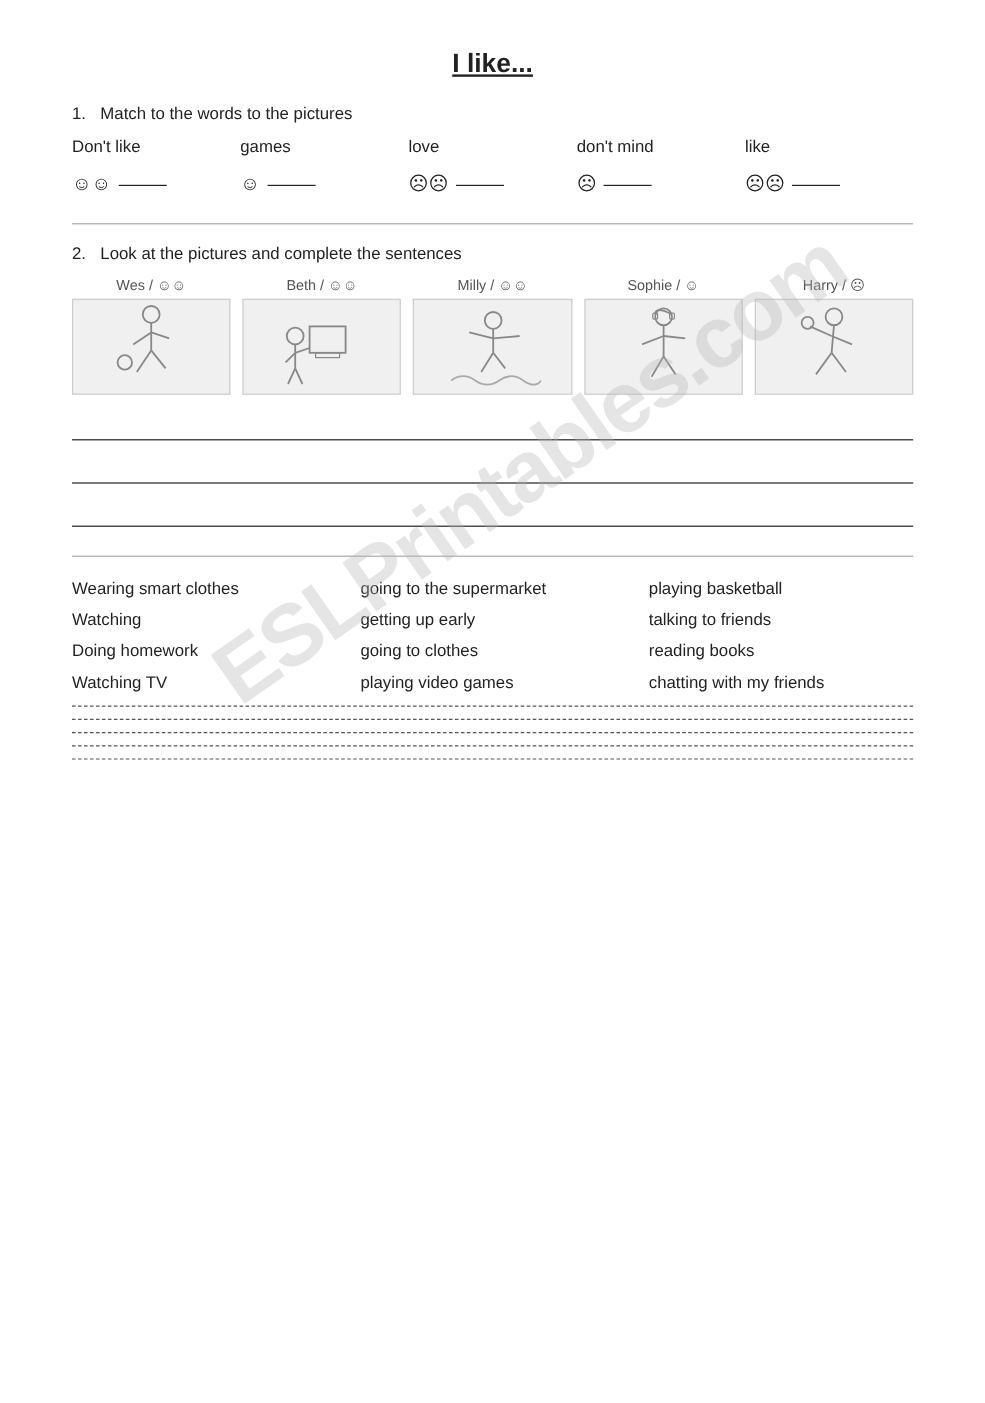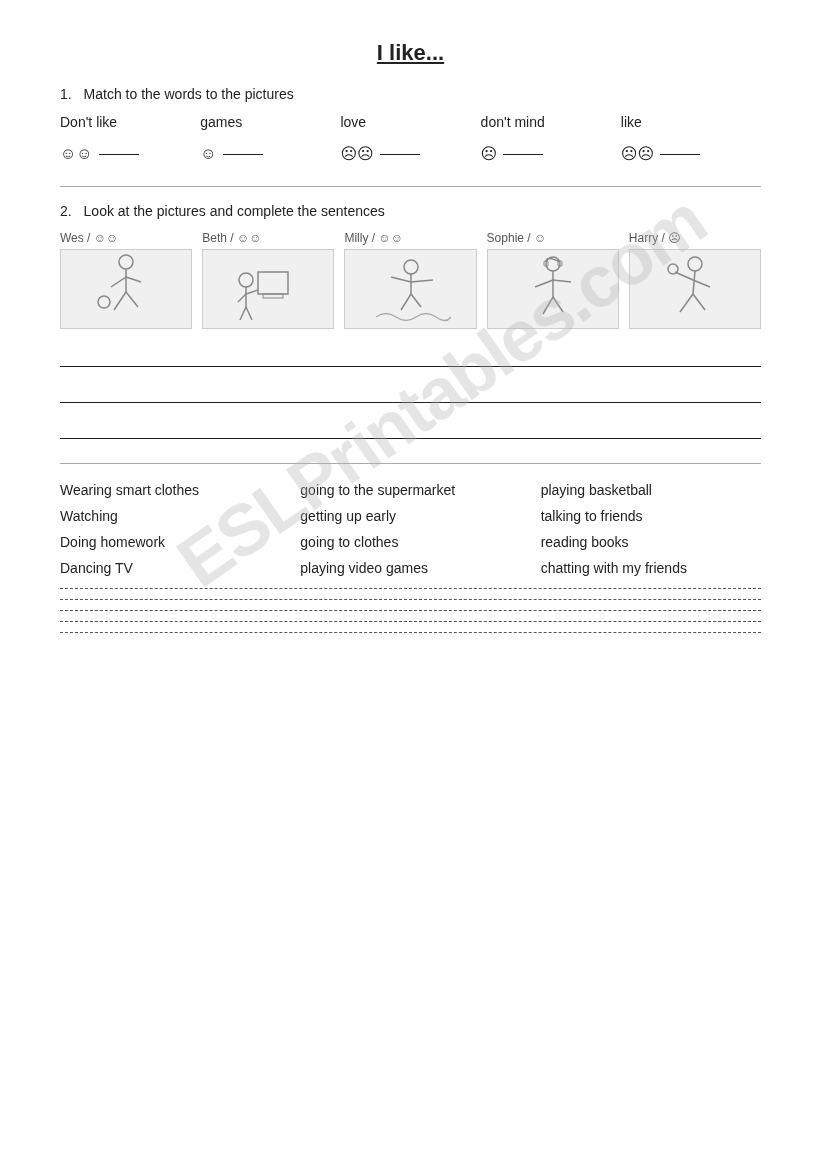--- a/index.html
+++ b/index.html
@@ -78,20 +78,21 @@
     
     .pictures-row {
       display: flex;
       flex-direction: row;
       gap: 10px;
       margin-bottom: 10px;
       align-items: flex-start;
     }
     .person-item {
       flex: 1;
+      text-align: center;
     }
     .person-item .name {
       font-size: 12px;
       color: #555;
       margin-bottom: 4px;
     }
     .person-drawing {
       width: 100%;
       height: 80px;
       background: #f0f0f0;
@@ -312,21 +313,21 @@
     <div class="activity-item">playing basketball</div>
 
     <div class="activity-item">Watching</div>
     <div class="activity-item">getting up early</div>
     <div class="activity-item">talking to friends</div>
 
     <div class="activity-item">Doing homework</div>
     <div class="activity-item">going to clothes</div>
     <div class="activity-item">reading books</div>
 
-    <div class="activity-item">Dancing TV</div>
+    <div class="activity-item">Watching TV</div>
     <div class="activity-item">playing video games</div>
     <div class="activity-item">chatting with my friends</div>
   </div>
 
   <div class="writing-lines">
     <div class="dashed-line"></div>
     <div class="dashed-line"></div>
     <div class="dashed-line"></div>
     <div class="dashed-line"></div>
     <div class="dashed-line"></div>

